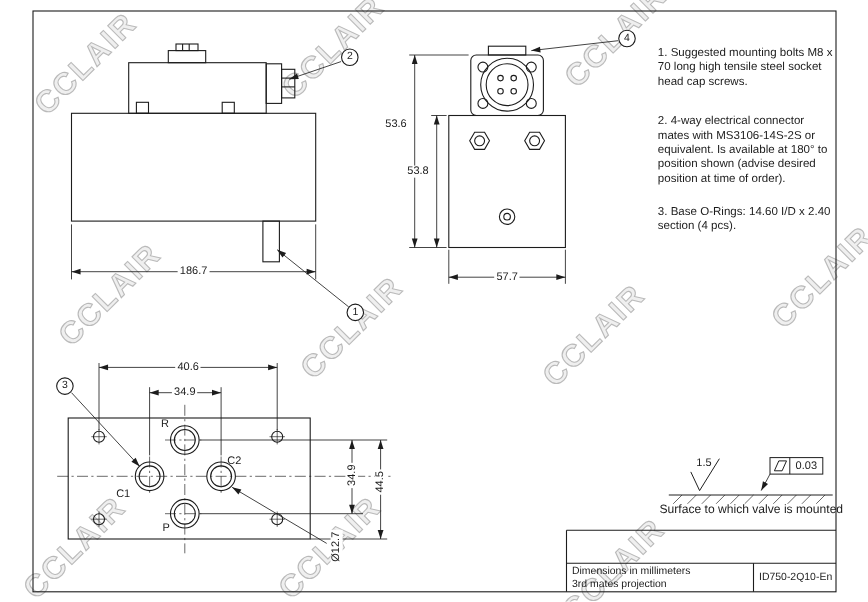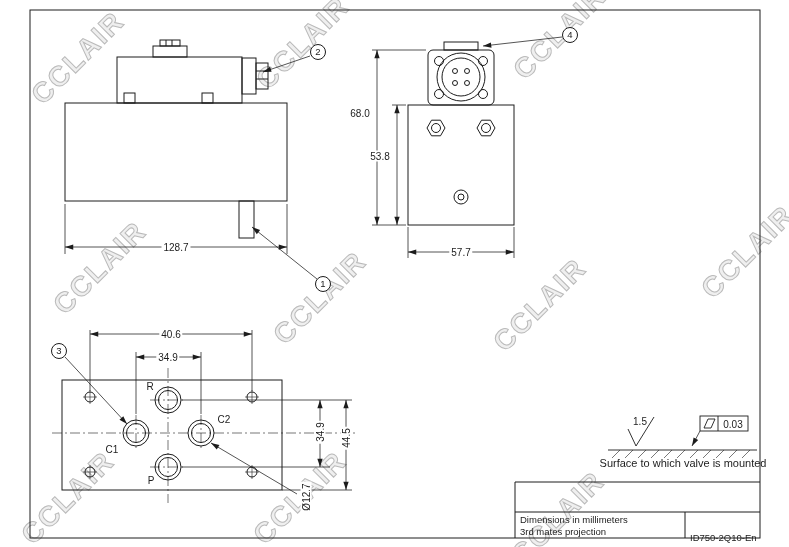--- a/index.html
+++ b/index.html
@@ -183,42 +183,45 @@
 
       <g>
         <line x1="515" y1="482" x2="760" y2="482"></line>
         <line x1="515" y1="512" x2="760" y2="512"></line>
         <line x1="515" y1="482" x2="515" y2="538"></line>
         <line x1="685" y1="512" x2="685" y2="538"></line>
       </g>
     </g>
   </svg>
 
-  <span class="lbl" style="left:176px;top:247px">128.7</span>
-  <span class="lbl nobg" style="left:360px;top:113px">68.0</span>
+  <span class="lbl" style="left:176px;top:247px">186.7</span>
+  <span class="lbl nobg" style="left:360px;top:113px">53.6</span>
   <span class="lbl" style="left:380px;top:156px">53.8</span>
   <span class="lbl" style="left:461px;top:252px">57.7</span>
   <span class="lbl" style="left:171px;top:334px">40.6</span>
   <span class="lbl" style="left:168px;top:357px">34.9</span>
   <span class="lbl rot" style="left:320px;top:432px">34.9</span>
   <span class="lbl rot" style="left:346px;top:438px">44.5</span>
   <span class="lbl rot" style="left:306px;top:497px">Ø12.7</span>
 
   <span class="lbl nobg" style="left:150px;top:386px">R</span>
-  <span class="lbl nobg" style="left:224px;top:419px">C2</span>
+  <span class="lbl nobg" style="left:213px;top:419px">C2</span>
   <span class="lbl nobg" style="left:112px;top:449px">C1</span>
   <span class="lbl nobg" style="left:151px;top:480px">P</span>
 
   <span class="lbl nobg" style="left:640px;top:421px">1.5</span>
   <span class="lbl nobg" style="left:733px;top:424px">0.03</span>
   <span class="caption" style="left:683px;top:457px">Surface to which valve is mounted</span>
 
   <div class="balloon" style="left:323px;top:284px">1</div>
   <div class="balloon" style="left:318px;top:52px">2</div>
   <div class="balloon" style="left:59px;top:351px">3</div>
   <div class="balloon" style="left:570px;top:35px">4</div>
 
+  <div class="note" style="top:42px">1. Suggested mounting bolts M8 x 70 long high tensile steel socket head cap screws.</div>
+  <div class="note" style="top:104px">2. 4-way electrical connector mates with MS3106-14S-2S or equivalent. Is available at 180° to position shown (advise desired position at time of order).</div>
+  <div class="note" style="top:186px">3. Base O-Rings: 14.60 I/D x 2.40 section (4 pcs).</div>
 
   <div class="tb-small" style="left:520px;top:514px">Dimensions in millimeters</div>
   <div class="tb-small" style="left:520px;top:526px">3rd mates projection</div>
-  <div class="tb-small" style="left:690px;top:532px">ID750-2Q10-En</div>
+  <div class="tb-small" style="left:690px;top:519px">ID750-2Q10-En</div>
 
 </div>
 
 </body></html>

